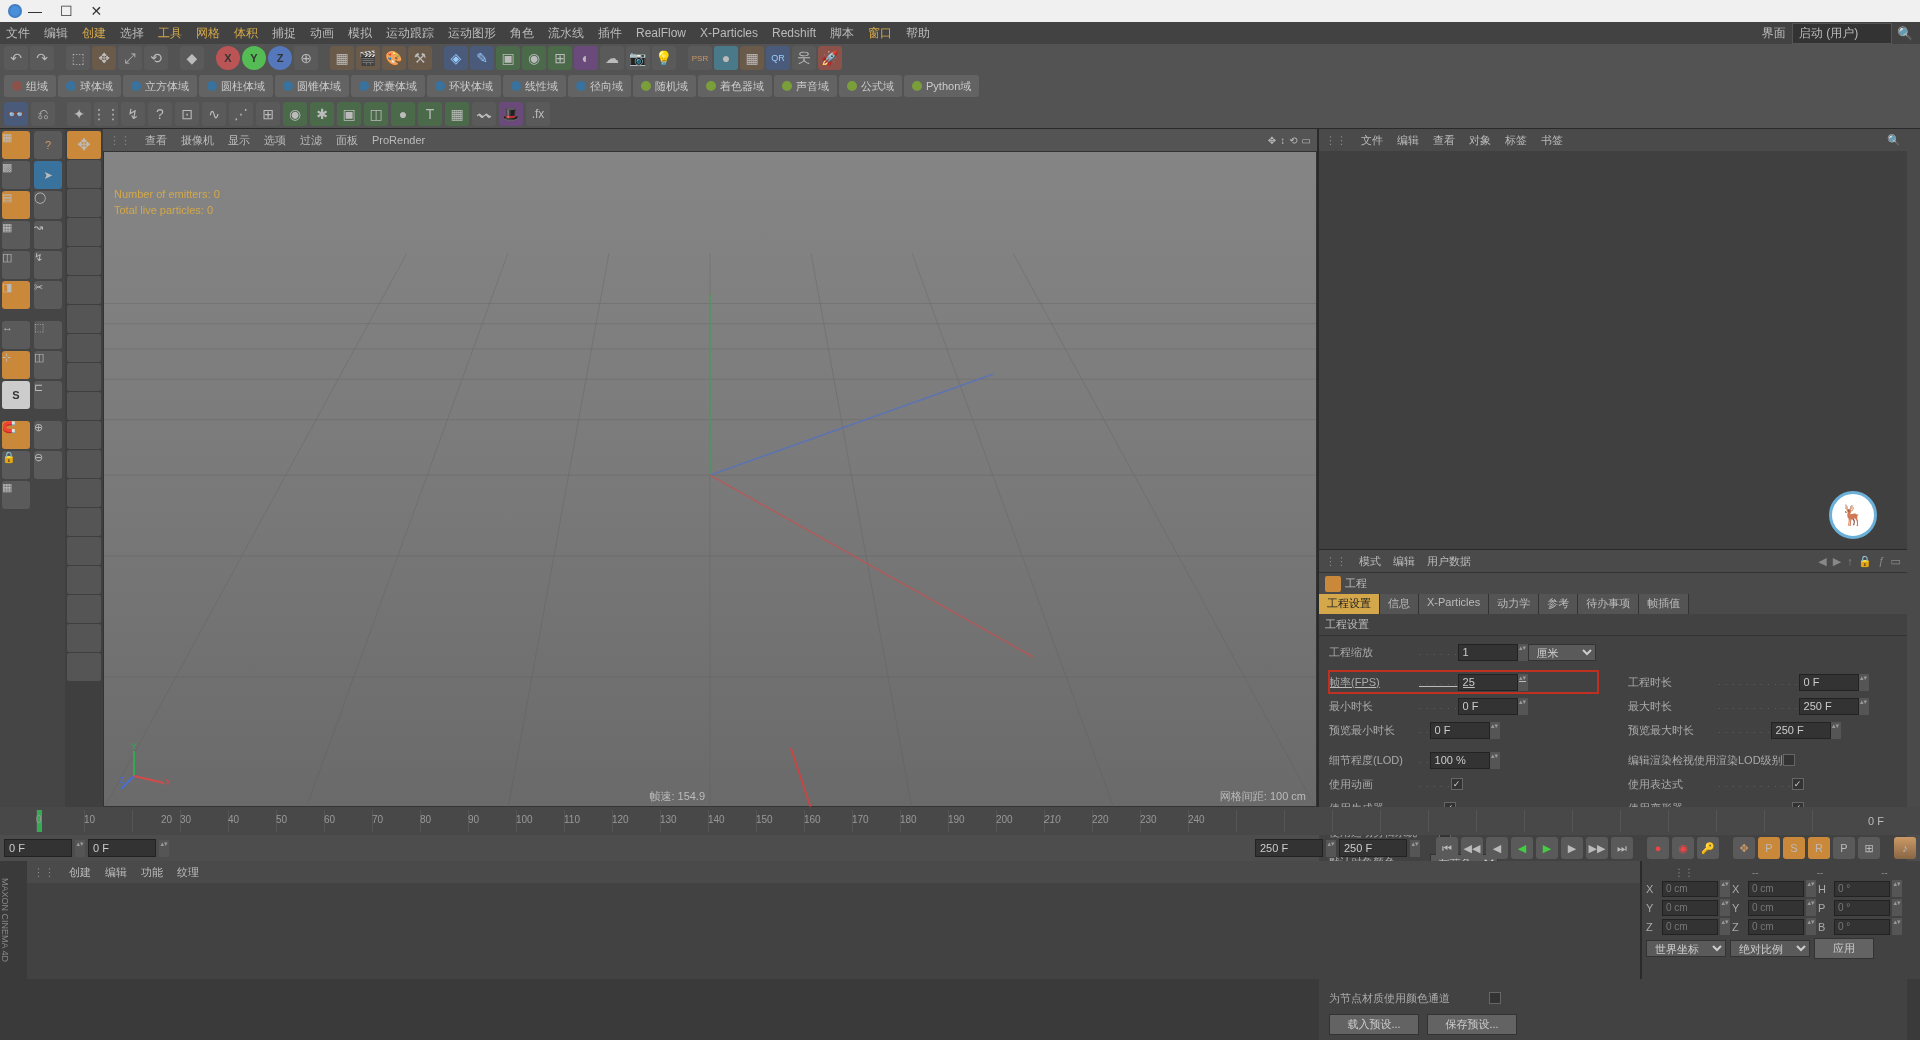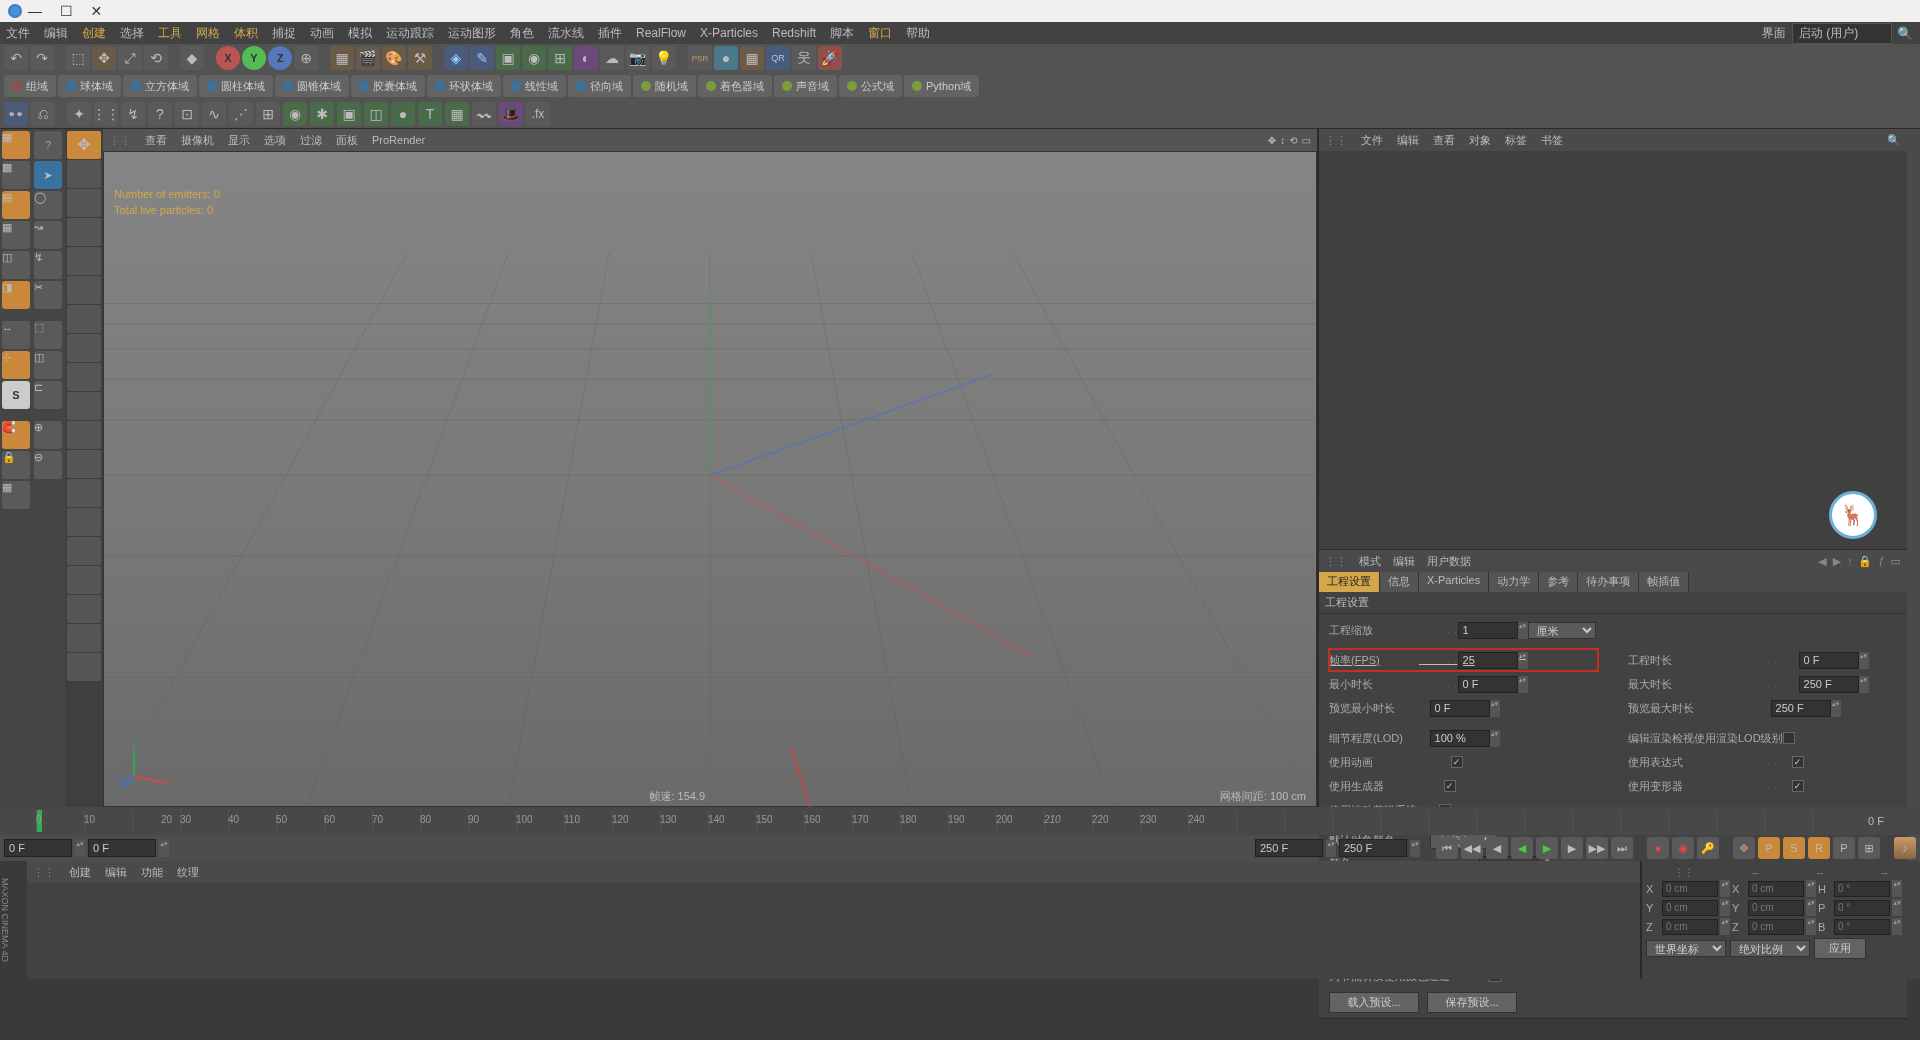--- a/index.html
+++ b/index.html
@@ -341,20 +341,24 @@
         <span>用户数据</span>
         <div class="ricons">
           <span>◀</span>
           <span>▶</span>
           <span>↑</span>
           <span>🔒</span>
           <span>ƒ</span>
           <span>▭</span>
         </div>
       </div>
+      <div class="attr-title">
+        <span style="width:16px;height:16px;background:#c9883a;display:inline-block;border-radius:2px"></span>
+        <span>工程</span>
+      </div>
       <div class="attr-tabs">
         <div class="attr-tab active">工程设置</div>
         <div class="attr-tab">信息</div>
         <div class="attr-tab">X-Particles</div>
         <div class="attr-tab">动力学</div>
         <div class="attr-tab">参考</div>
         <div class="attr-tab">待办事项</div>
         <div class="attr-tab">帧插值</div>
       </div>
       <div class="attr-section-label">工程设置</div>
@@ -607,17 +611,17 @@
           <span class="lbl">Z</span>
           <input value="0 cm" style="">
           <span class="attr-spinner">▴▾</span>
           <span class="lbl">B</span>
           <input value="0 °" style="">
           <span class="attr-spinner">▴▾</span>
         </div>
       <div class="coord-row" style="gap:4px;margin-top:3px;">
         <select class="attr-select" style="width:80px"><option>世界坐标</option></select>
         <select class="attr-select" style="width:80px"><option>绝对比例</option></select>
-        <div class="attr-btn-wide" style="width:52px">应用</div>
+        <div class="attr-btn-wide" style="width:60px">应用</div>
       </div>
     </div>
   </div>
 </div>
 
 </body></html>

